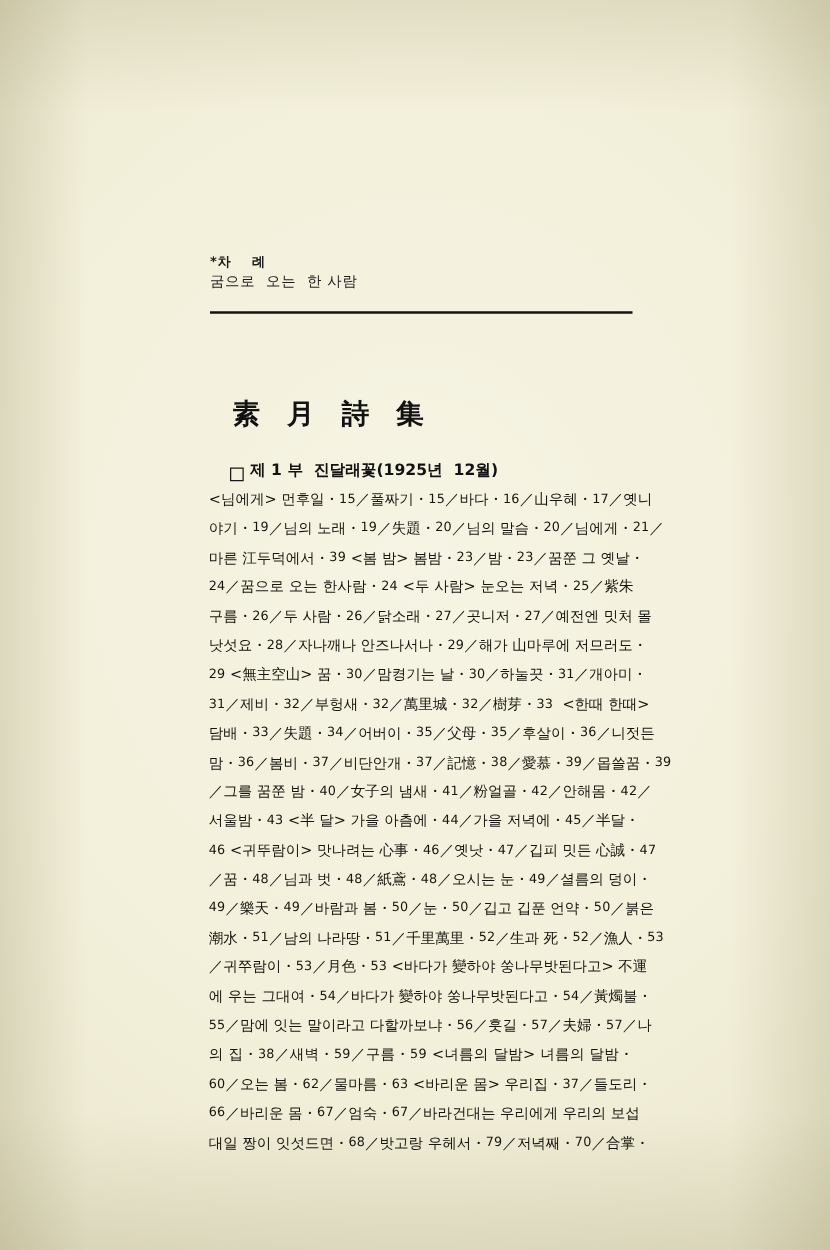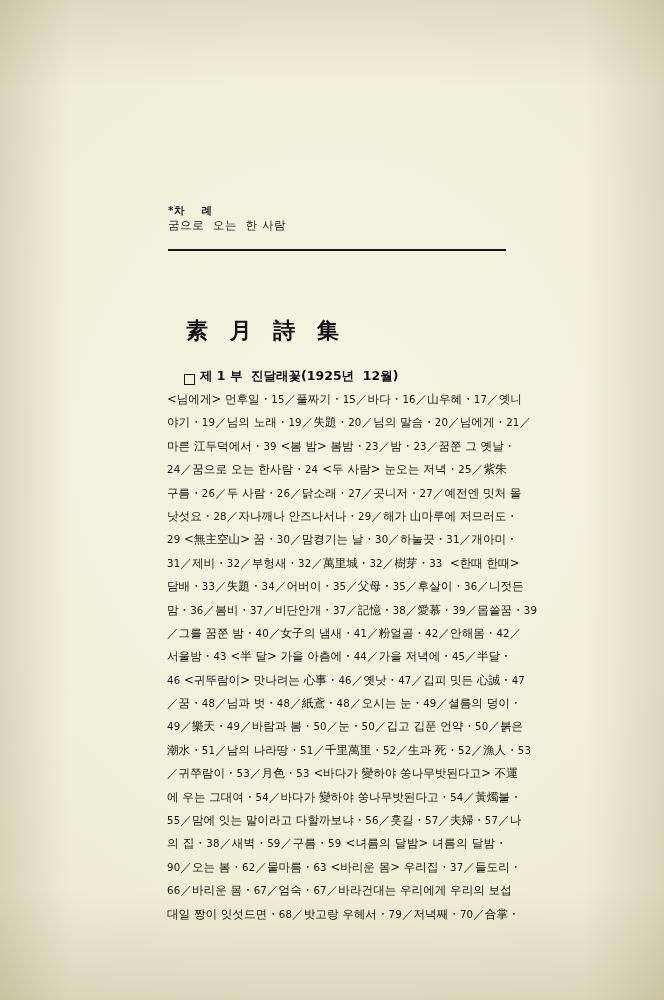--- a/index.html
+++ b/index.html
@@ -864,21 +864,21 @@
         <span>&nbsp;</span>
         <span>녀</span>
         <span>름</span>
         <span>의</span>
         <span>&nbsp;</span>
         <span>달</span>
         <span>밤</span>
         <span>・</span>
       </div>
       <div class="toc-line">
-        <span class="num">90</span>
+        <span class="num">60</span>
         <span>／</span>
         <span>오</span>
         <span>는</span>
         <span>&nbsp;</span>
         <span>봄</span>
         <span>・</span>
         <span class="num">62</span>
         <span>／</span>
         <span>물</span>
         <span>마</span>

